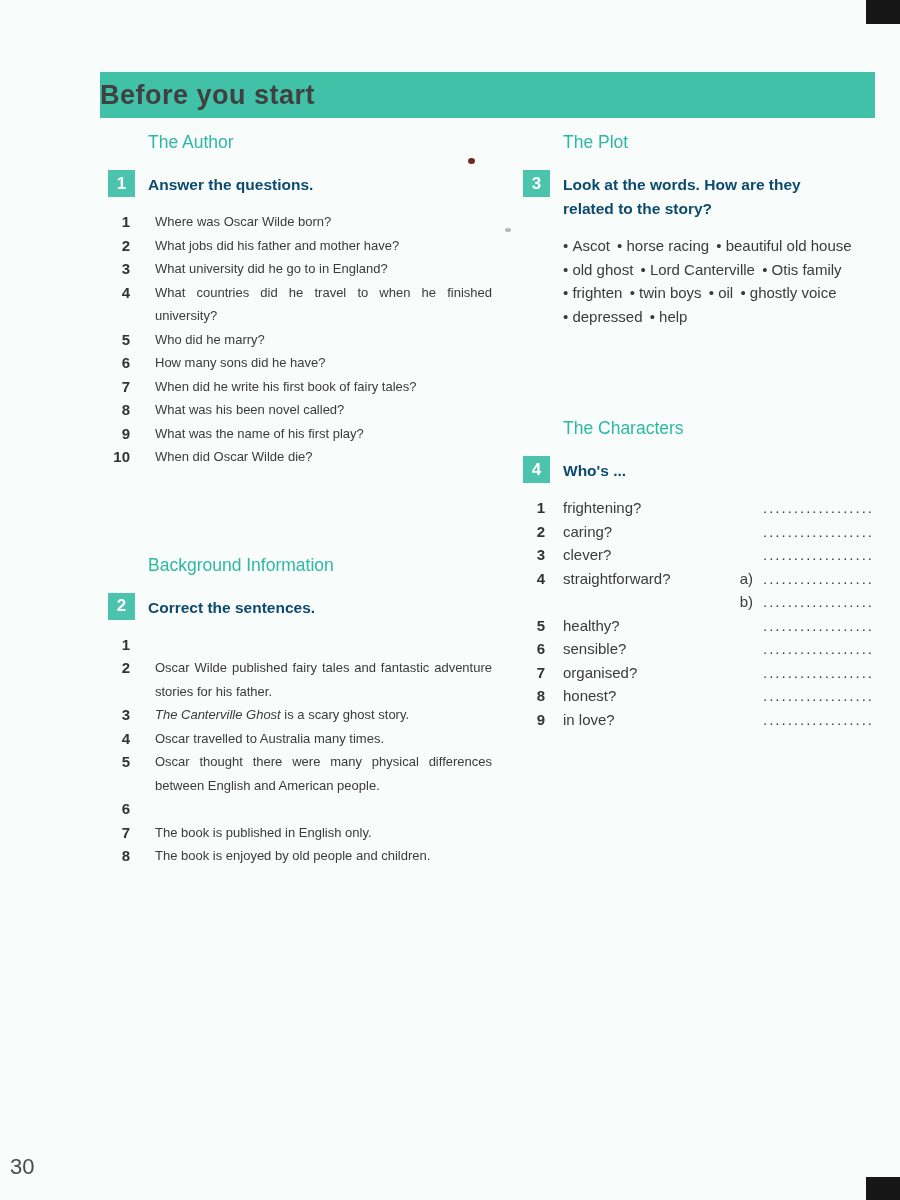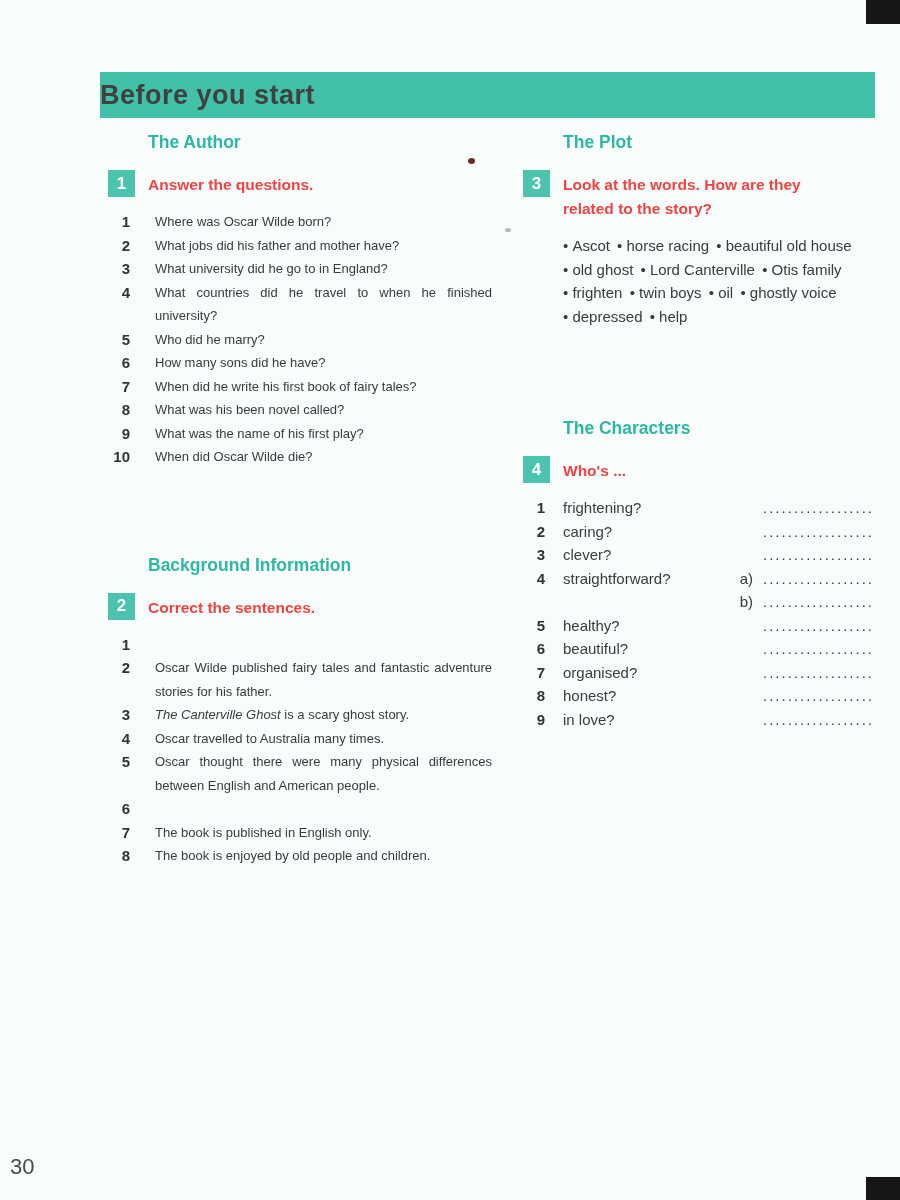--- a/index.html
+++ b/index.html
@@ -21,36 +21,36 @@
     font-size:27px;font-weight:bold;letter-spacing:0.5px;
   }
 
   
   .col{position:absolute;top:130px;}
   .col.left{left:100px;width:392px;}
   .col.right{left:518px;width:363px;}
 
   .sec-heading{
     margin:0 0 0 48px;
-    font-size:17.5px;line-height:24px;font-weight:bold;
+    font-size:17.5px;line-height:24px;font-weight:normal;
     color:#2eb8a4;
   }
   .col.right .sec-heading{margin-left:45px;}
 
   .ex-row{display:flex;align-items:flex-start;margin-top:16px;}
   .ex-num{
     flex:0 0 27px;height:27px;margin-left:8px;
     background:#4cc3ac;color:#ffffff;
     display:flex;align-items:center;justify-content:center;
     font-size:17px;font-weight:bold;
   }
   .col.right .ex-num{margin-left:5px;}
   .ex-label{
     margin-left:13px;padding-top:3px;
-    font-weight:bold;font-size:15.5px;line-height:23.5px;color:#ef4444;
+    font-weight:bold;font-size:15.5px;line-height:23.5px;color:#0c4a6e;
     max-width:274px;
   }
 
   
   .qlist{margin-top:13px;}
   .qrow{display:flex;align-items:flex-start;}
   .qnum{flex:0 0 30px;text-align:right;font-weight:bold;font-size:15px;line-height:23.5px;color:#333;}
   .qtext{flex:1;margin-left:25px;text-align:justify;font-size:13px;line-height:23.5px;}
   .qtext i{}
 
@@ -249,21 +249,21 @@
           <span class="cdots">..................</span>
         </div>
       <div class="crow">
           <span class="cnum">5</span>
           <span class="clabel">healthy?</span>
           <span class="cfill"></span>
           <span class="cdots">..................</span>
         </div>
       <div class="crow">
           <span class="cnum">6</span>
-          <span class="clabel">beautiful?</span>
+          <span class="clabel">sensible?</span>
           <span class="cfill"></span>
           <span class="cdots">..................</span>
         </div>
       <div class="crow">
           <span class="cnum">7</span>
           <span class="clabel">organised?</span>
           <span class="cfill"></span>
           <span class="cdots">..................</span>
         </div>
       <div class="crow">

